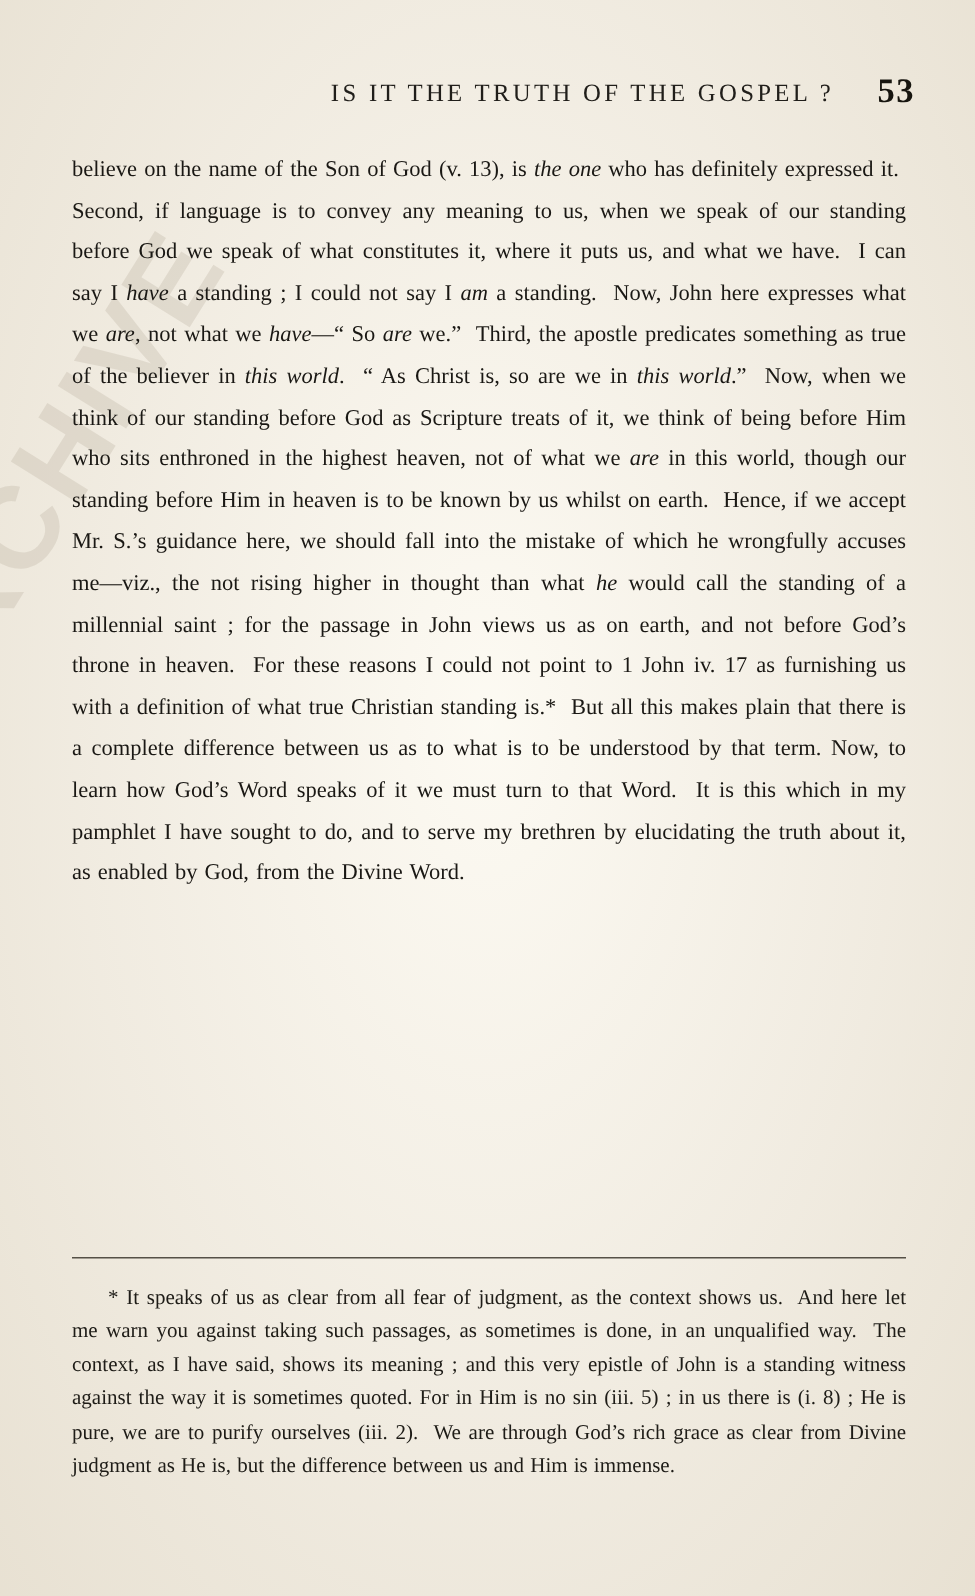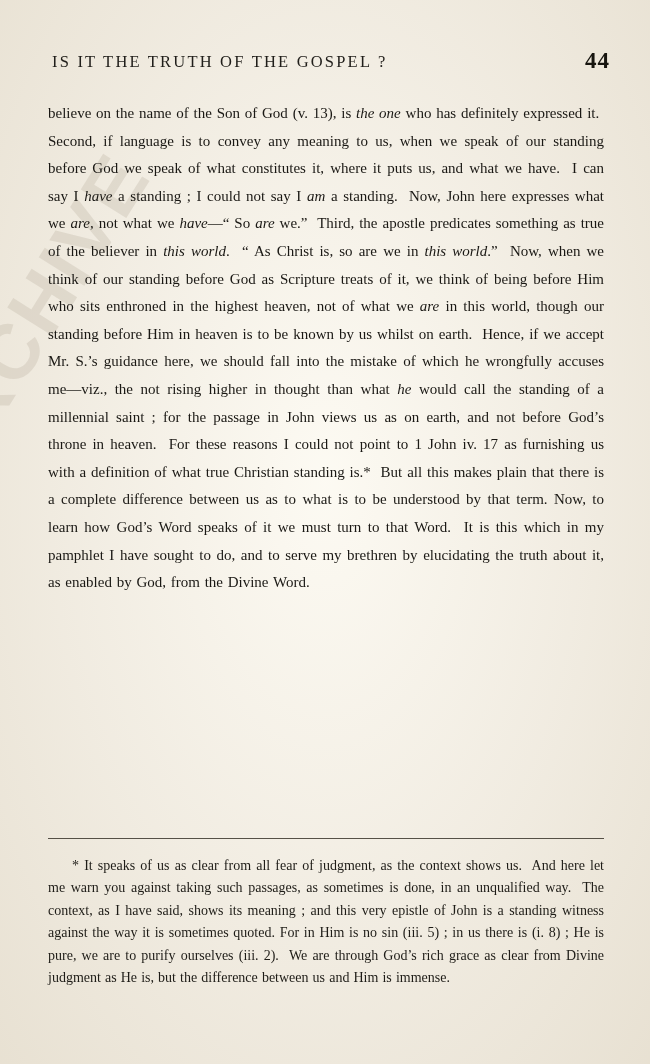--- a/index.html
+++ b/index.html
@@ -49,21 +49,21 @@
     position: absolute;
     top: 52px;
     left: 52px;
     right: 40px;
     height: 28px;
   }
   .running-head {
     position: absolute;
     left: 0;
     right: 54px;
-    text-align: left;
+    text-align: right;
     font-size: 16.5px;
     letter-spacing: 2.2px;
     font-variant: small-caps;
     text-transform: uppercase;
     color: #201e1a;
     white-space: nowrap;
   }
   .folio {
     position: absolute;
     right: 0;
@@ -121,21 +121,21 @@
 <body>
 
 <div class="paper"></div>
 
 <div class="page">
 
   <div class="watermark">ARCHIVE</div>
 
   <div class="header">
     <div class="running-head">Is it the Truth of the Gospel ?</div>
-    <div class="folio">44</div>
+    <div class="folio">53</div>
   </div>
 
   <div class="body-text">
     <p>believe on the name of the Son of God (v. 13), is <i>the one</i> who has definitely expressed it.&nbsp; Second, if language is to convey any meaning to us, when we speak of our standing before God we speak of what constitutes it, where it puts us, and what we have.&nbsp; I can say I <i>have</i> a standing ; I could not say I <i>am</i> a standing.&nbsp; Now, John here expresses what we <i>are</i>, not what we <i>have</i>—“ So <i>are</i> we.”&nbsp; Third, the apostle predicates something as true of the believer in <i>this world</i>.&nbsp; “ As Christ is, so are we in <i>this world</i>.”&nbsp; Now, when we think of our standing before God as Scripture treats of it, we think of being before Him who sits enthroned in the highest heaven, not of what we <i>are</i> in this world, though our standing before Him in heaven is to be known by us whilst on earth.&nbsp; Hence, if we accept Mr. S.’s guidance here, we should fall into the mistake of which he wrongfully accuses me—viz., the not rising higher in thought than what <i>he</i> would call the standing of a millennial saint ; for the passage in John views us as on earth, and not before God’s throne in heaven.&nbsp; For these reasons I could not point to 1 John iv. 17 as furnishing us with a definition of what true Christian standing is.*&nbsp; But all this makes plain that there is a complete difference between us as to what is to be understood by that term. Now, to learn how God’s Word speaks of it we must turn to that Word.&nbsp; It is this which in my pamphlet I have sought to do, and to serve my brethren by elucidating the truth about it, as enabled by God, from the Divine Word.</p>
   </div>
 
   <div class="rule"></div>
 
   <div class="footnote">
     <p>* It speaks of us as clear from all fear of judgment, as the context shows us.&nbsp; And here let me warn you against taking such passages, as sometimes is done, in an unqualified way.&nbsp; The context, as I have said, shows its meaning ; and this very epistle of John is a standing witness against the way it is sometimes quoted. For in Him is no sin (iii. 5) ; in us there is (i. 8) ; He is pure, we are to purify ourselves (iii. 2).&nbsp; We are through God’s rich grace as clear from Divine judgment as He is, but the difference between us and Him is immense.</p>

